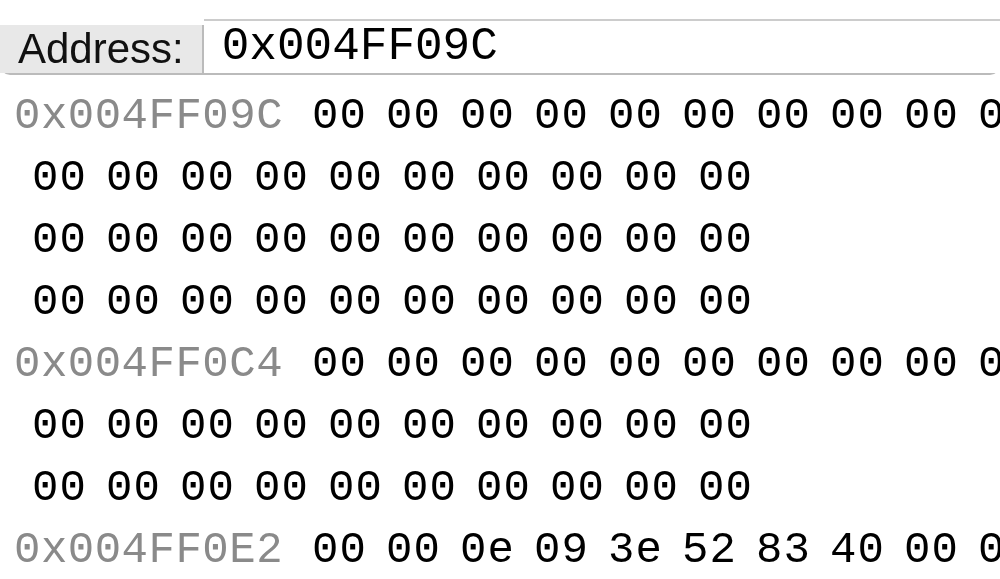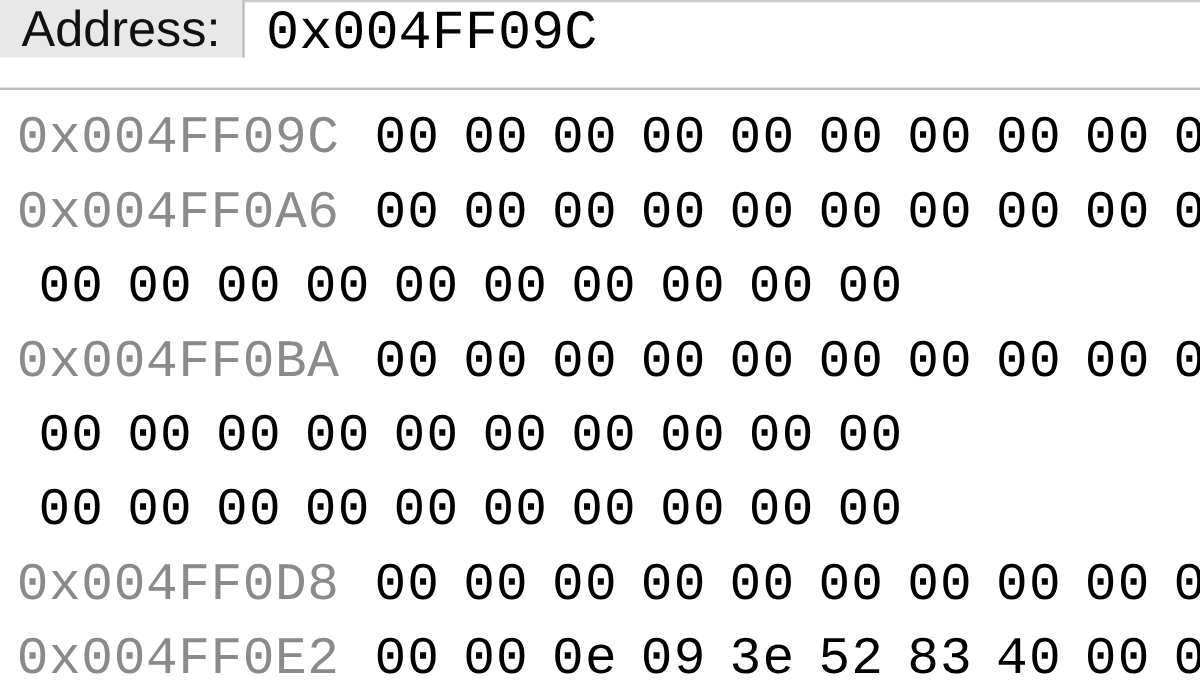--- a/index.html
+++ b/index.html
@@ -9,23 +9,24 @@
     }
     body {
       width: 1000px;
       height: 579px;
       background: #ffffff;
       font-family: Consolas, "Courier New", monospace;
       overflow: hidden;
     }
     .header {
       display: flex;
-      align-items: flex-start;
+      align-items: flex-end;
       height: 75px;
       border-bottom: 2px solid #bbb;
+      border-radius: 10px;
     }
     .address-label {
       background: #e8e8e8;
       padding: 0 18px;
       display: flex;
       align-items: center;
       font-family: "Segoe UI", Arial, sans-serif;
       font-size: 42px;
       color: #111;
       border-right: 2px solid #bbb;
@@ -88,93 +89,91 @@
         <span class="byte">00</span>
         <span class="byte">00</span>
         <span class="byte">00</span>
         <span class="byte">00</span>
         <span class="byte">00</span>
         <span class="byte">00</span>
         <span class="byte">00</span>
       </span>
     </div>
     <div class="memory-row">
-      <span class="addr">0x004FF0A6</span>
-      <span class="bytes">
-        <span class="byte">00</span>
-        <span class="byte">00</span>
-        <span class="byte">00</span>
-        <span class="byte">00</span>
-        <span class="byte">00</span>
-        <span class="byte">00</span>
-        <span class="byte">00</span>
-        <span class="byte">00</span>
-        <span class="byte">00</span>
-        <span class="byte">00</span>
-      </span>
-    </div>
-    <div class="memory-row">
-      <span class="bytes">
-        <span class="byte">00</span>
-        <span class="byte">00</span>
-        <span class="byte">00</span>
-        <span class="byte">00</span>
-        <span class="byte">00</span>
-        <span class="byte">00</span>
-        <span class="byte">00</span>
-        <span class="byte">00</span>
-        <span class="byte">00</span>
-        <span class="byte">00</span>
-      </span>
-    </div>
-    <div class="memory-row">
-      <span class="addr">0x004FF0BA</span>
-      <span class="bytes">
-        <span class="byte">00</span>
-        <span class="byte">00</span>
-        <span class="byte">00</span>
-        <span class="byte">00</span>
-        <span class="byte">00</span>
-        <span class="byte">00</span>
-        <span class="byte">00</span>
-        <span class="byte">00</span>
-        <span class="byte">00</span>
-        <span class="byte">00</span>
-      </span>
-    </div>
-    <div class="memory-row">
-      <span class="bytes">
-        <span class="byte">00</span>
-        <span class="byte">00</span>
-        <span class="byte">00</span>
-        <span class="byte">00</span>
-        <span class="byte">00</span>
-        <span class="byte">00</span>
-        <span class="byte">00</span>
-        <span class="byte">00</span>
-        <span class="byte">00</span>
-        <span class="byte">00</span>
-      </span>
-    </div>
-    <div class="memory-row">
-      <span class="bytes">
-        <span class="byte">00</span>
-        <span class="byte">00</span>
-        <span class="byte">00</span>
-        <span class="byte">00</span>
-        <span class="byte">00</span>
-        <span class="byte">00</span>
-        <span class="byte">00</span>
-        <span class="byte">00</span>
-        <span class="byte">00</span>
-        <span class="byte">00</span>
-      </span>
-    </div>
-    <div class="memory-row">
-      <span class="addr">0x004FF0D8</span>
+      <span class="bytes">
+        <span class="byte">00</span>
+        <span class="byte">00</span>
+        <span class="byte">00</span>
+        <span class="byte">00</span>
+        <span class="byte">00</span>
+        <span class="byte">00</span>
+        <span class="byte">00</span>
+        <span class="byte">00</span>
+        <span class="byte">00</span>
+        <span class="byte">00</span>
+      </span>
+    </div>
+    <div class="memory-row">
+      <span class="bytes">
+        <span class="byte">00</span>
+        <span class="byte">00</span>
+        <span class="byte">00</span>
+        <span class="byte">00</span>
+        <span class="byte">00</span>
+        <span class="byte">00</span>
+        <span class="byte">00</span>
+        <span class="byte">00</span>
+        <span class="byte">00</span>
+        <span class="byte">00</span>
+      </span>
+    </div>
+    <div class="memory-row">
+      <span class="bytes">
+        <span class="byte">00</span>
+        <span class="byte">00</span>
+        <span class="byte">00</span>
+        <span class="byte">00</span>
+        <span class="byte">00</span>
+        <span class="byte">00</span>
+        <span class="byte">00</span>
+        <span class="byte">00</span>
+        <span class="byte">00</span>
+        <span class="byte">00</span>
+      </span>
+    </div>
+    <div class="memory-row">
+      <span class="addr">0x004FF0C4</span>
+      <span class="bytes">
+        <span class="byte">00</span>
+        <span class="byte">00</span>
+        <span class="byte">00</span>
+        <span class="byte">00</span>
+        <span class="byte">00</span>
+        <span class="byte">00</span>
+        <span class="byte">00</span>
+        <span class="byte">00</span>
+        <span class="byte">00</span>
+        <span class="byte">00</span>
+      </span>
+    </div>
+    <div class="memory-row">
+      <span class="bytes">
+        <span class="byte">00</span>
+        <span class="byte">00</span>
+        <span class="byte">00</span>
+        <span class="byte">00</span>
+        <span class="byte">00</span>
+        <span class="byte">00</span>
+        <span class="byte">00</span>
+        <span class="byte">00</span>
+        <span class="byte">00</span>
+        <span class="byte">00</span>
+      </span>
+    </div>
+    <div class="memory-row">
       <span class="bytes">
         <span class="byte">00</span>
         <span class="byte">00</span>
         <span class="byte">00</span>
         <span class="byte">00</span>
         <span class="byte">00</span>
         <span class="byte">00</span>
         <span class="byte">00</span>
         <span class="byte">00</span>
         <span class="byte">00</span>

